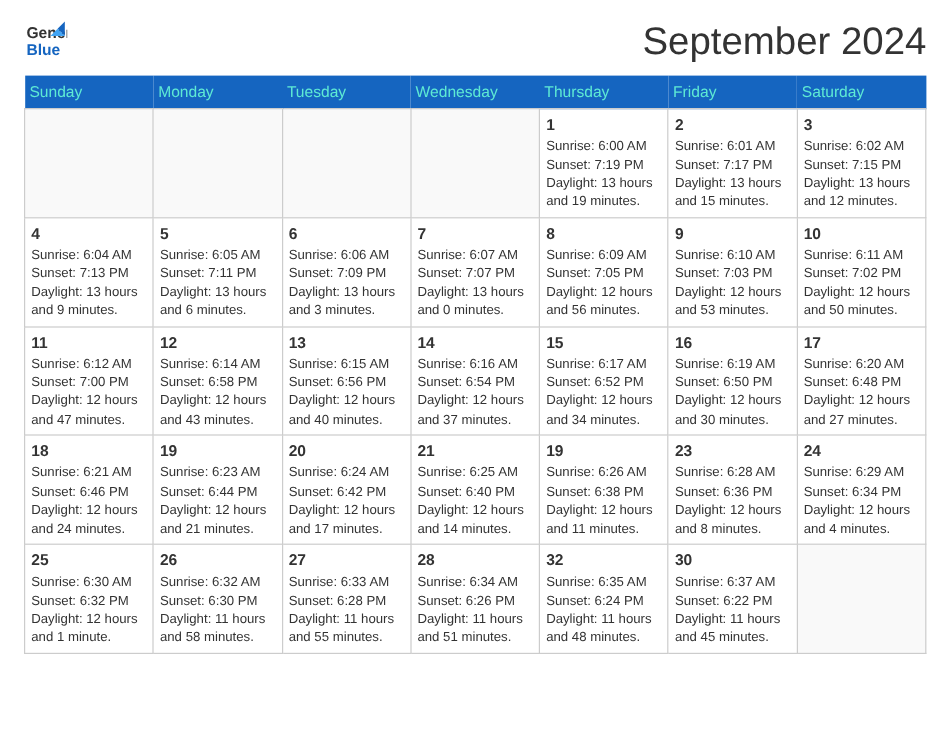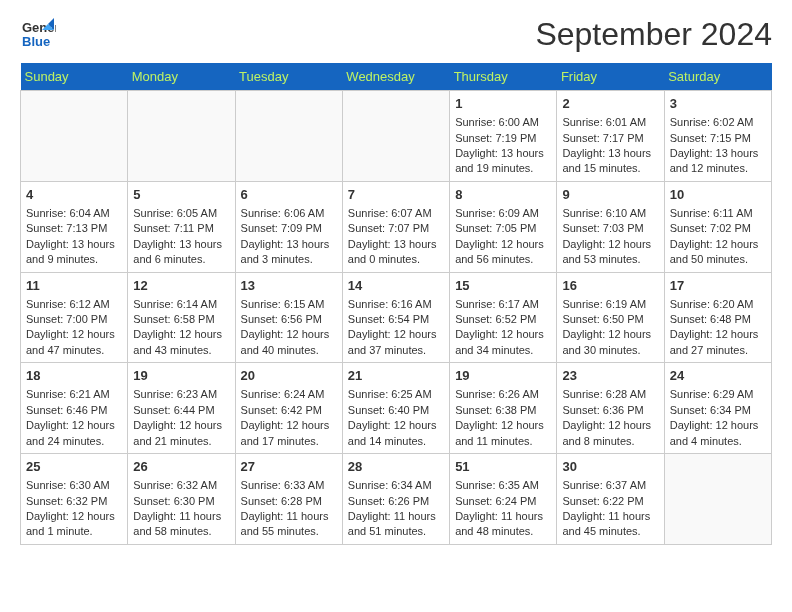--- a/index.html
+++ b/index.html
@@ -36,21 +36,21 @@
       font-size: 15px;
       color: #333;
     }
     table {
       width: 100%;
       border-collapse: collapse;
       font-size: 11px;
     }
     thead th {
       background-color: #1565c0;
-      color: #bef264;
+      color: #5eead4;
       padding: 6px 4px;
       text-align: left;
       font-size: 13px;
       font-weight: normal;
     }
     tbody td {
       border: 1px solid #ccc;
       vertical-align: top;
       padding: 4px 5px;
       width: 14.28%;
@@ -136,18 +136,18 @@
         <td><span class="day-num">21</span><span class="day-info">Sunrise: 6:25 AM<br>Sunset: 6:40 PM<br>Daylight: 12 hours and 14 minutes.</span></td>
         <td><span class="day-num">19</span><span class="day-info">Sunrise: 6:26 AM<br>Sunset: 6:38 PM<br>Daylight: 12 hours and 11 minutes.</span></td>
         <td><span class="day-num">23</span><span class="day-info">Sunrise: 6:28 AM<br>Sunset: 6:36 PM<br>Daylight: 12 hours and 8 minutes.</span></td>
         <td><span class="day-num">24</span><span class="day-info">Sunrise: 6:29 AM<br>Sunset: 6:34 PM<br>Daylight: 12 hours and 4 minutes.</span></td>
       </tr>
       <tr>
         <td><span class="day-num">25</span><span class="day-info">Sunrise: 6:30 AM<br>Sunset: 6:32 PM<br>Daylight: 12 hours and 1 minute.</span></td>
         <td><span class="day-num">26</span><span class="day-info">Sunrise: 6:32 AM<br>Sunset: 6:30 PM<br>Daylight: 11 hours and 58 minutes.</span></td>
         <td><span class="day-num">27</span><span class="day-info">Sunrise: 6:33 AM<br>Sunset: 6:28 PM<br>Daylight: 11 hours and 55 minutes.</span></td>
         <td><span class="day-num">28</span><span class="day-info">Sunrise: 6:34 AM<br>Sunset: 6:26 PM<br>Daylight: 11 hours and 51 minutes.</span></td>
-        <td><span class="day-num">51</span><span class="day-info">Sunrise: 6:35 AM<br>Sunset: 6:24 PM<br>Daylight: 11 hours and 48 minutes.</span></td>
+        <td><span class="day-num">32</span><span class="day-info">Sunrise: 6:35 AM<br>Sunset: 6:24 PM<br>Daylight: 11 hours and 48 minutes.</span></td>
         <td><span class="day-num">30</span><span class="day-info">Sunrise: 6:37 AM<br>Sunset: 6:22 PM<br>Daylight: 11 hours and 45 minutes.</span></td>
         <td class="empty-cell"></td>
       </tr>
     </tbody>
 </table>
 
 </body></html>

